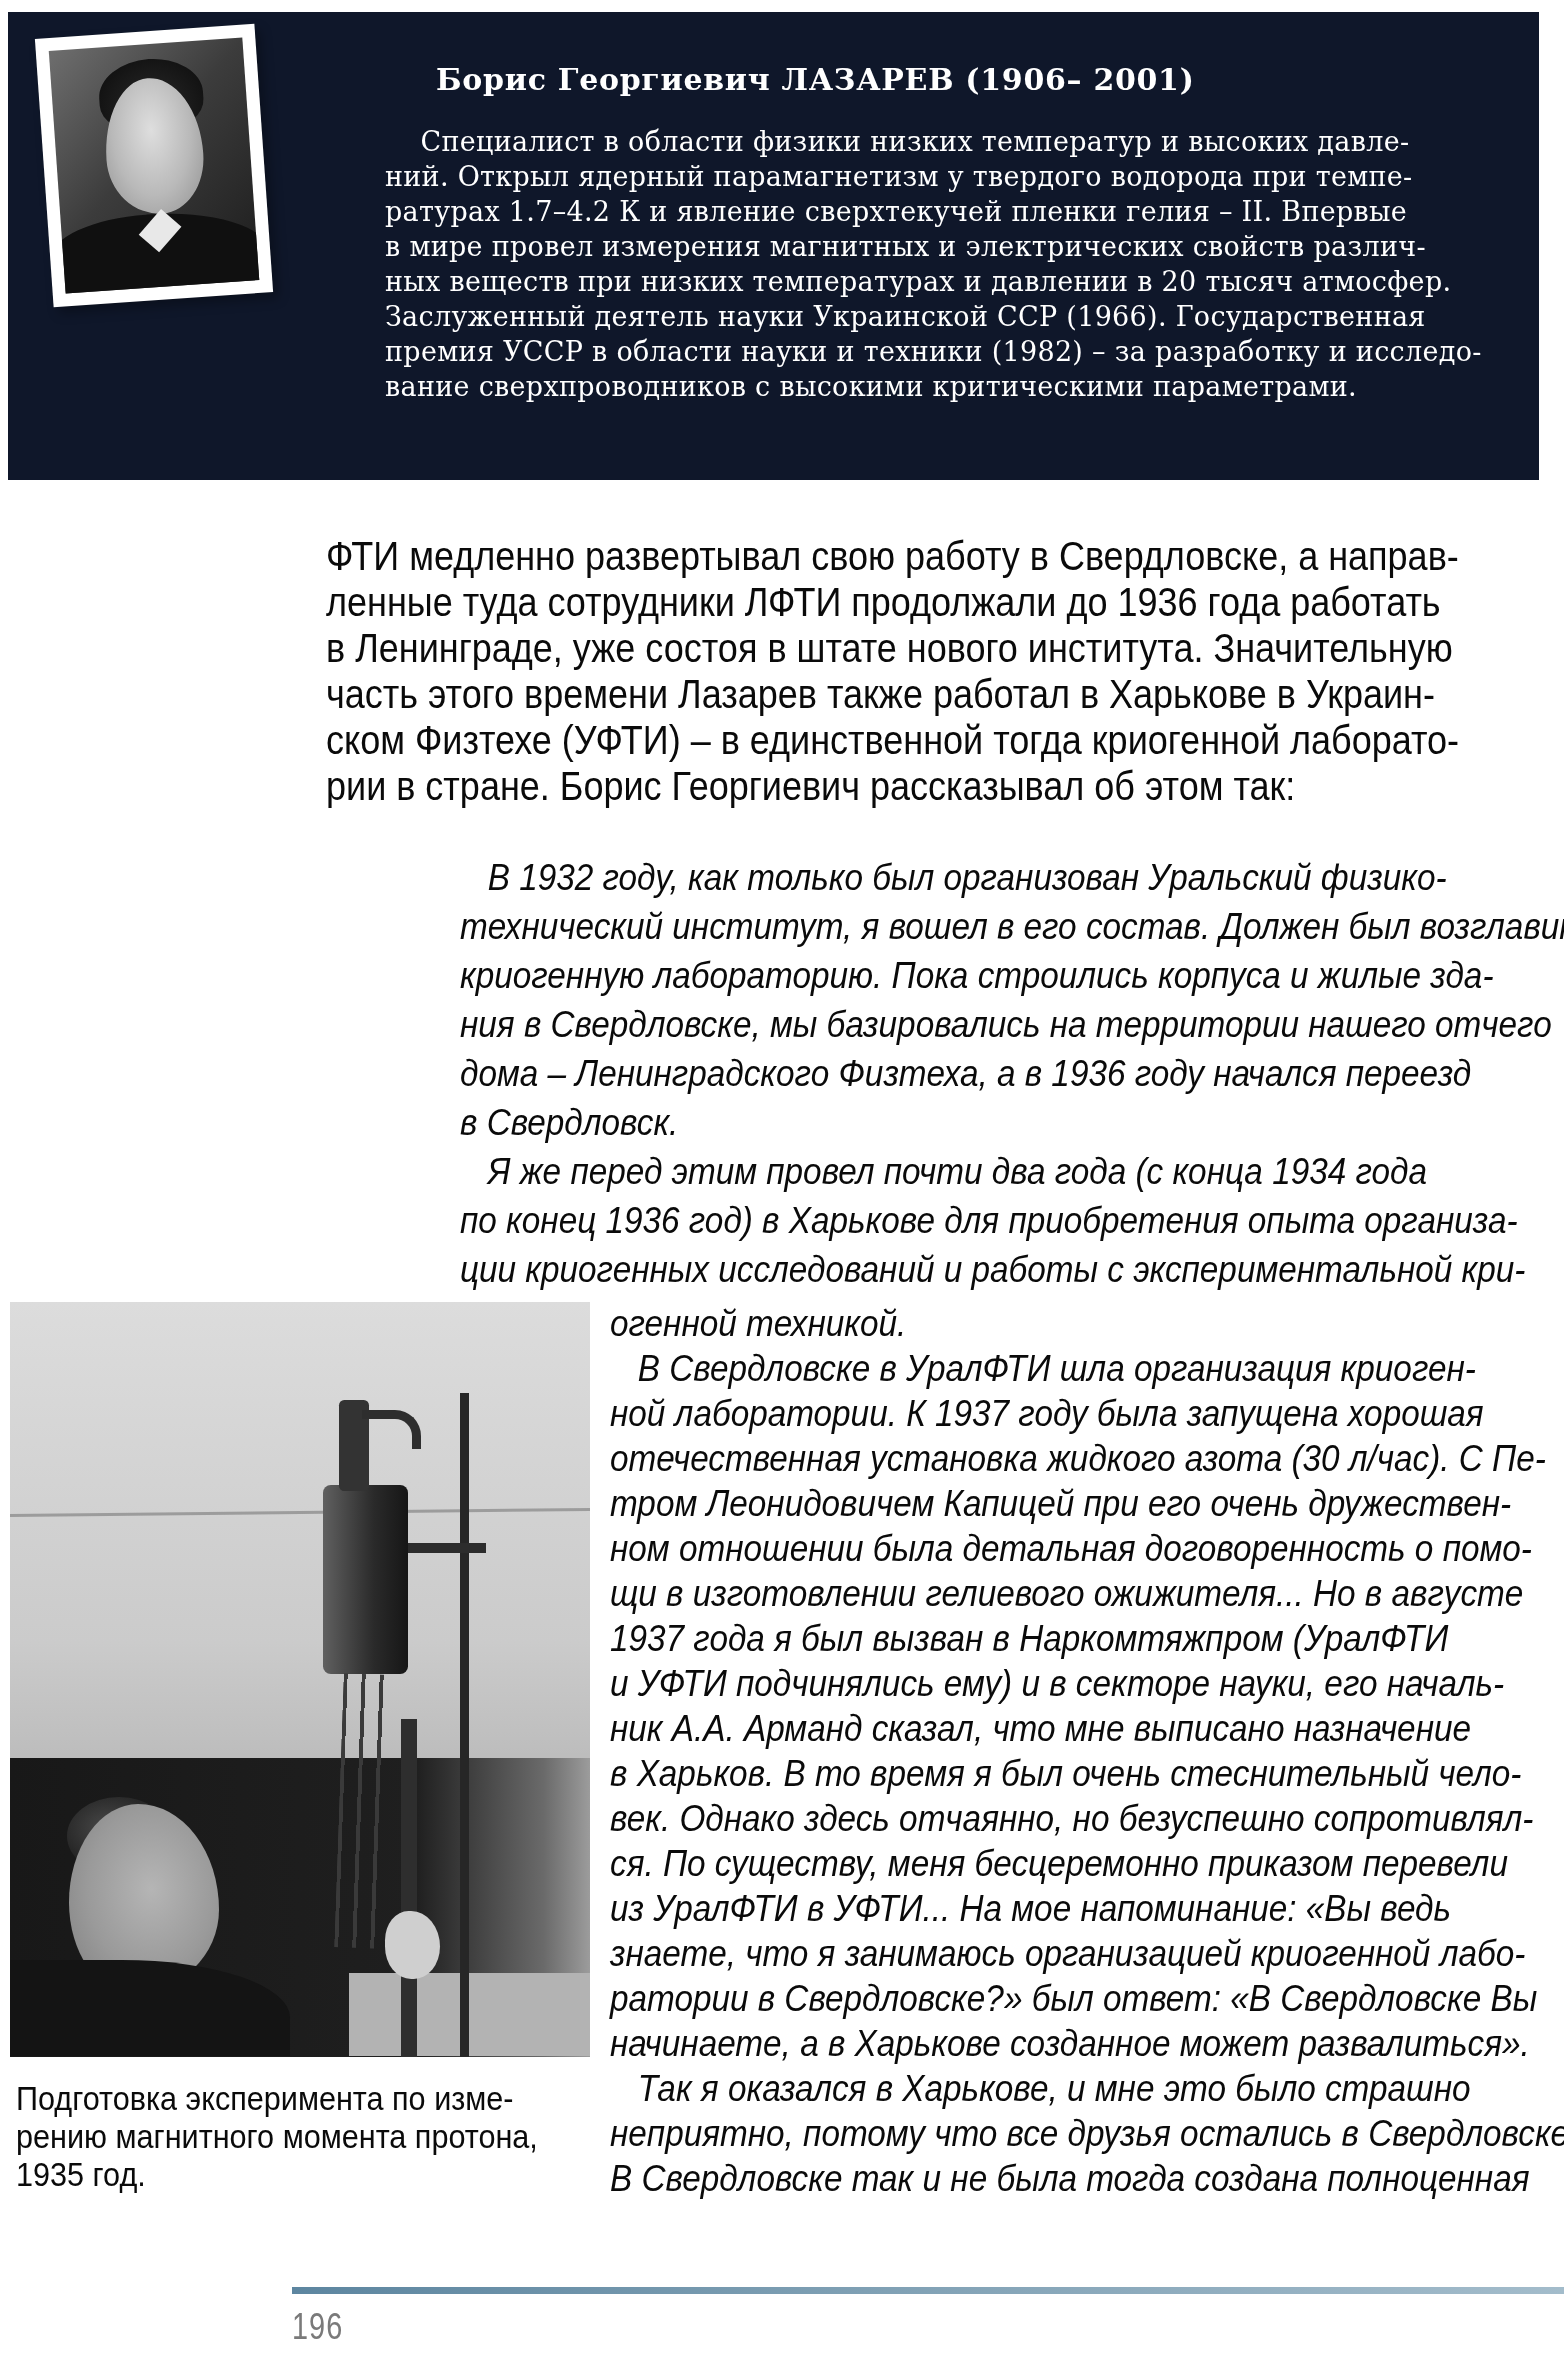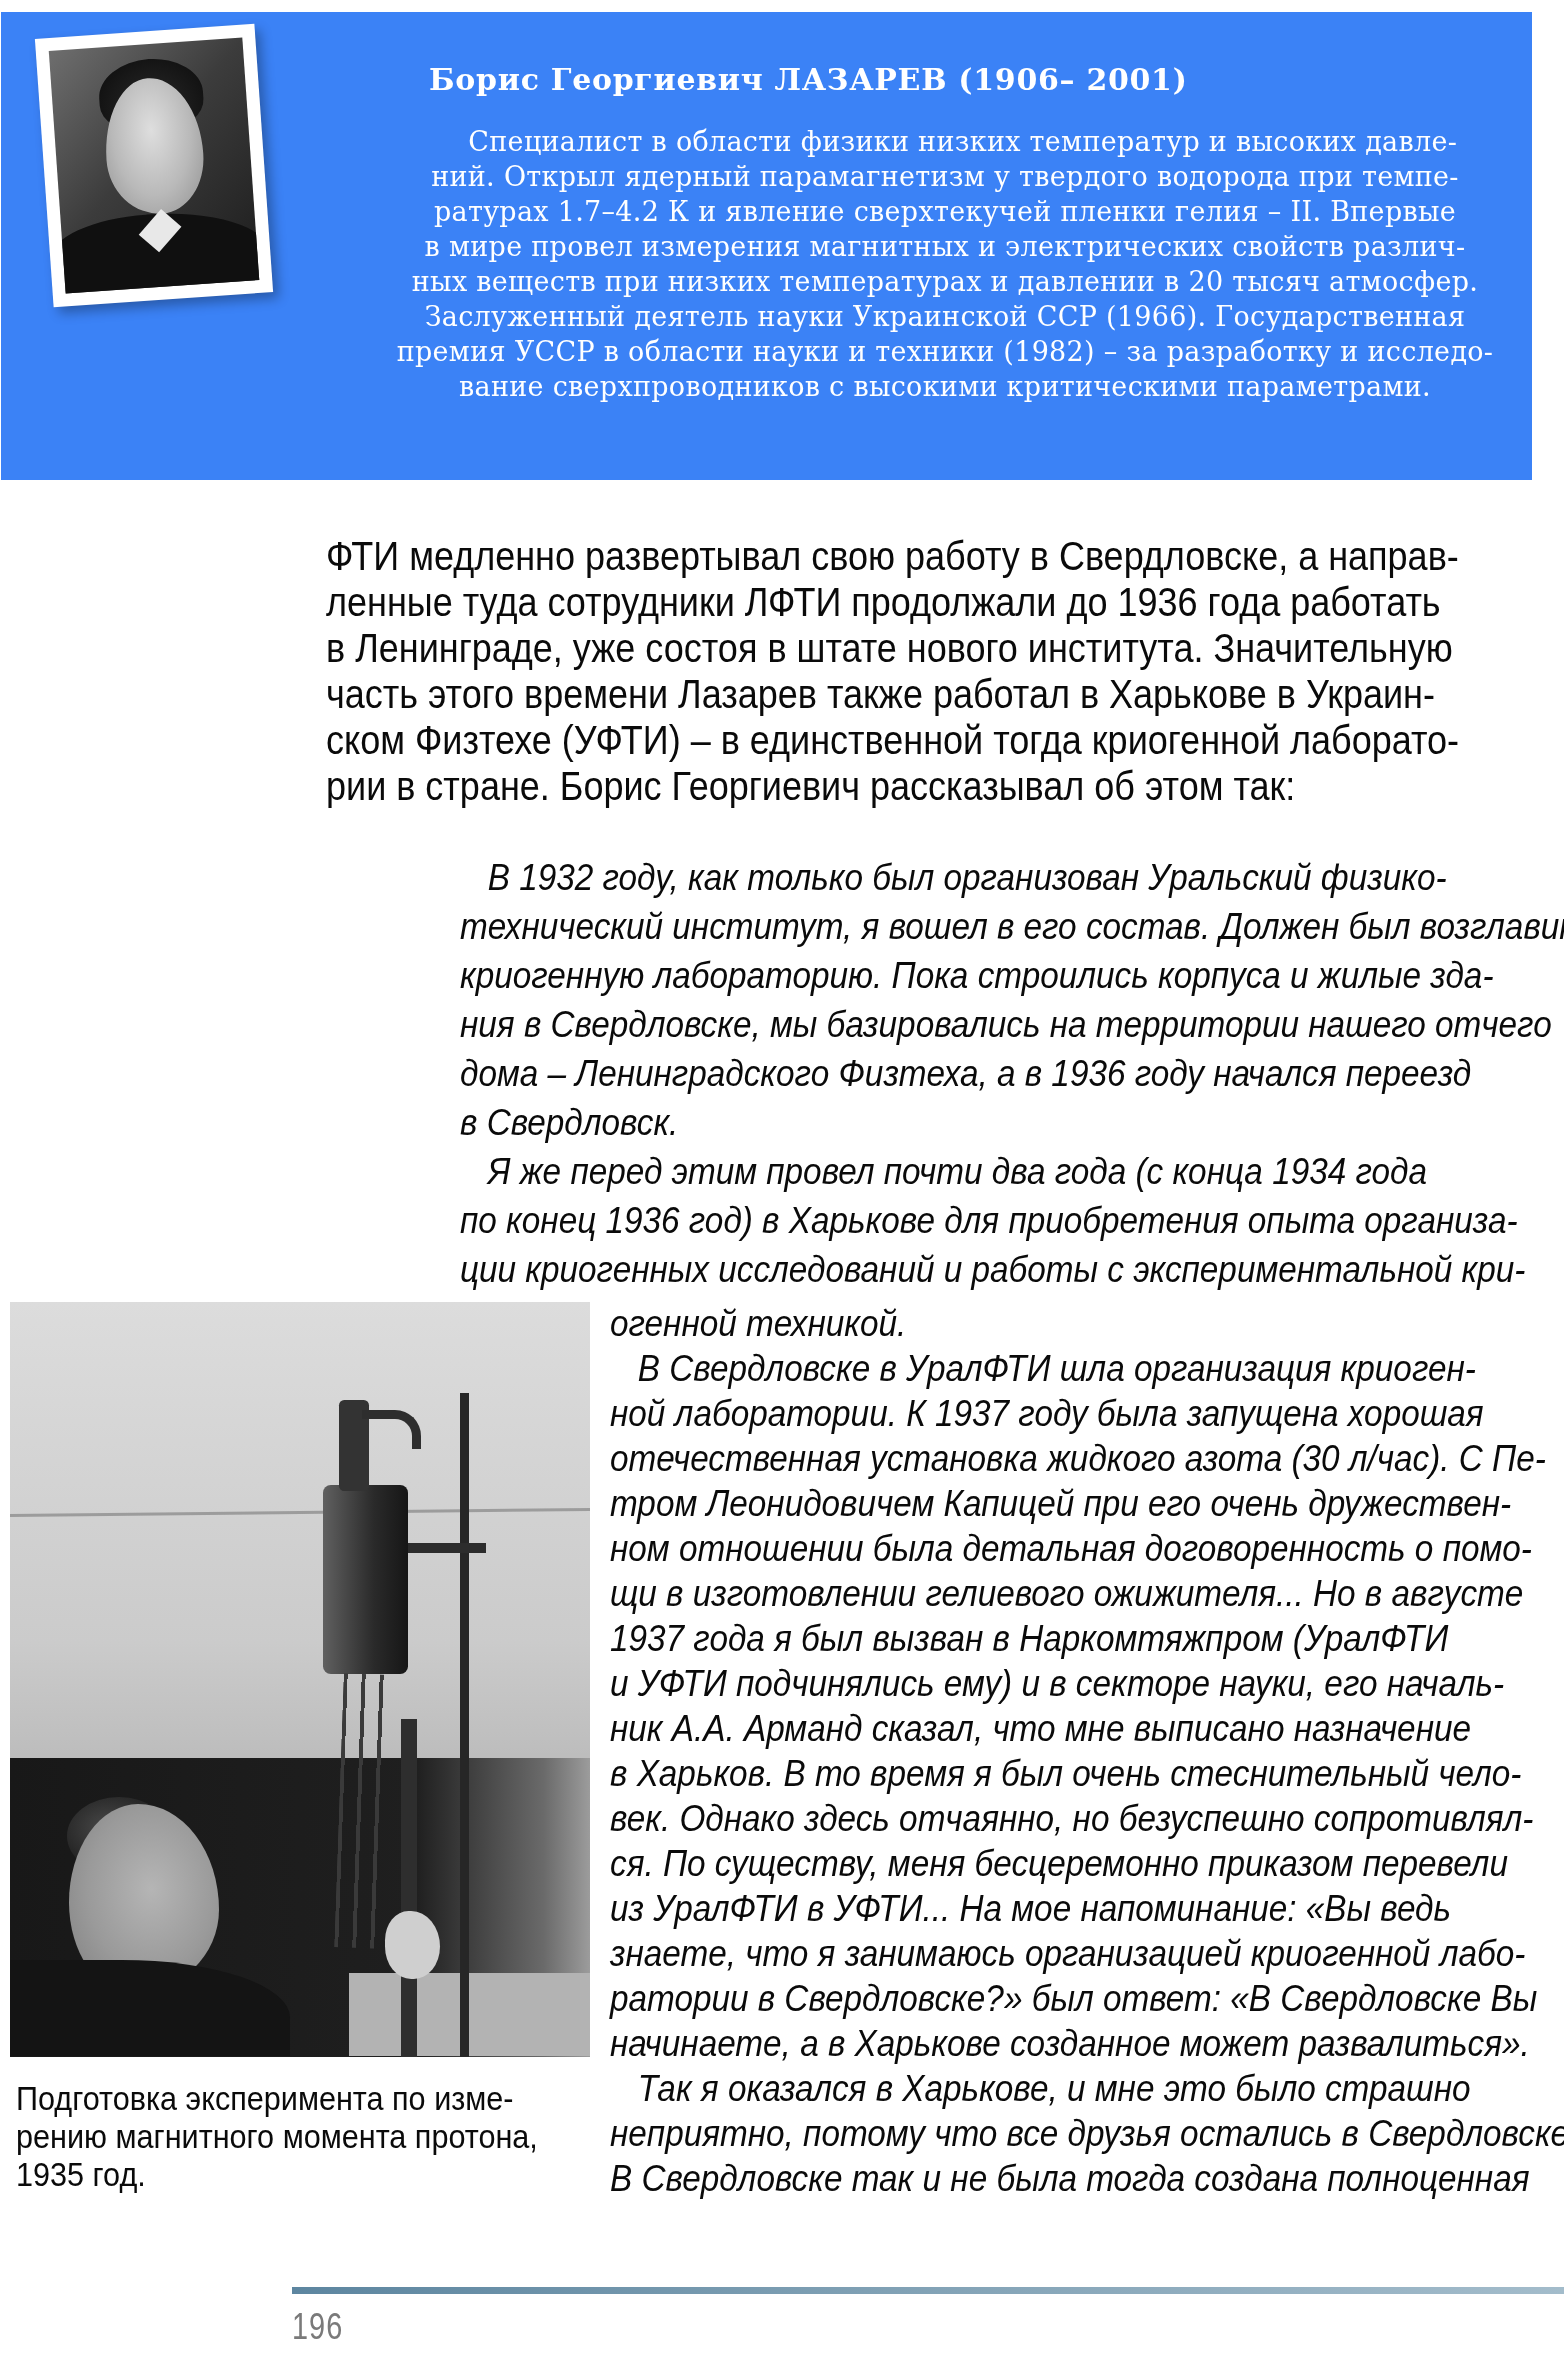--- a/index.html
+++ b/index.html
@@ -5,34 +5,34 @@
   * { margin:0; padding:0; box-sizing:border-box; }
   html,body { background:#ffffff; }
   .page {
     position:relative; width:1564px; height:2354px;
     background:#ffffff; overflow:hidden;
     font-family:"Liberation Sans", sans-serif;
   }
 
   
   .header-box {
-    position:absolute; left:1px; top:12.4px; width:1531px; height:468px;
-    background:#3b82f6;
+    position:absolute; left:8px; top:12.4px; width:1531px; height:468px;
+    background:#0f172a;
   }
   .header-title {
     position:absolute; left:428px; top:50px;
     font-family:"DejaVu Serif", serif; font-weight:bold;
     font-size:30px; color:#ffffff; letter-spacing:0.7px;
     white-space:pre;
   }
   .header-bio {
     position:absolute; left:377px; top:112px; width:1134px;
     font-family:"DejaVu Serif", serif;
     font-size:27px; line-height:35px; color:#ffffff;
-    white-space:pre; letter-spacing:0.3px;text-align:center;
+    white-space:pre; letter-spacing:0.3px;
   }
 
   
   .portrait {
     position:absolute; left:44px; top:31px; width:220px; height:269px;
     background:#ffffff; padding:13px;
     transform:rotate(-4deg); transform-origin:50% 50%;
     box-shadow:5.2px 6.5px 11.7px rgba(0,0,0,0.30);
   }
   .portrait-inner {

